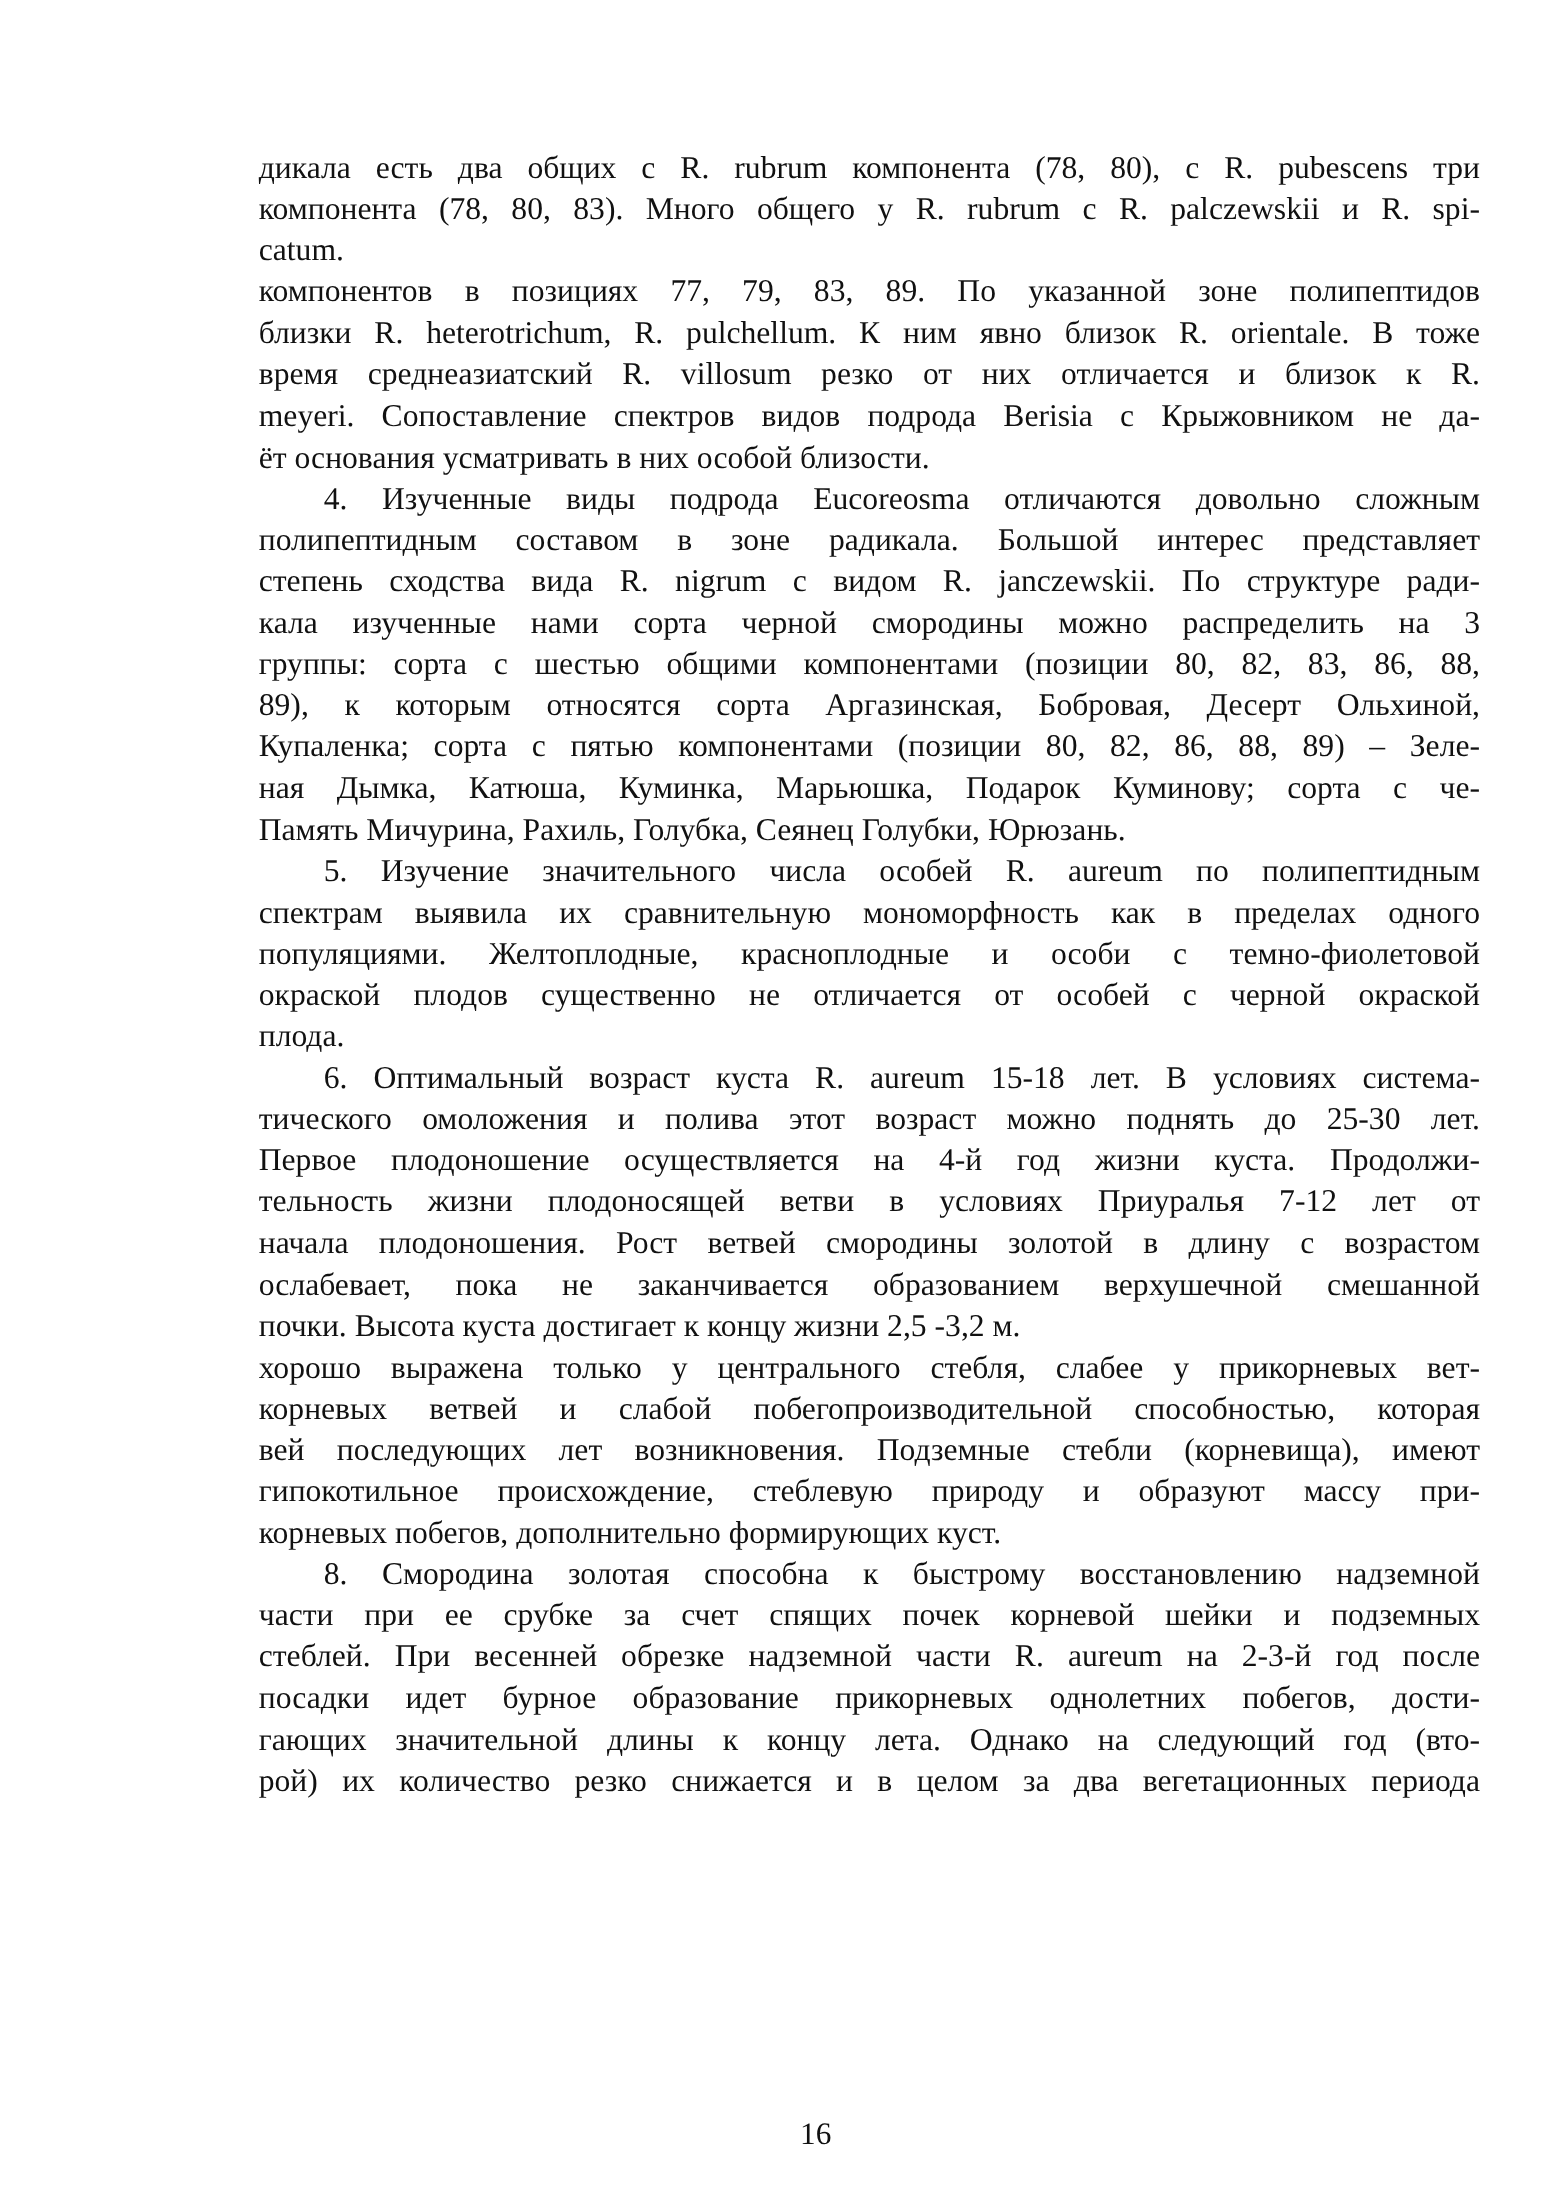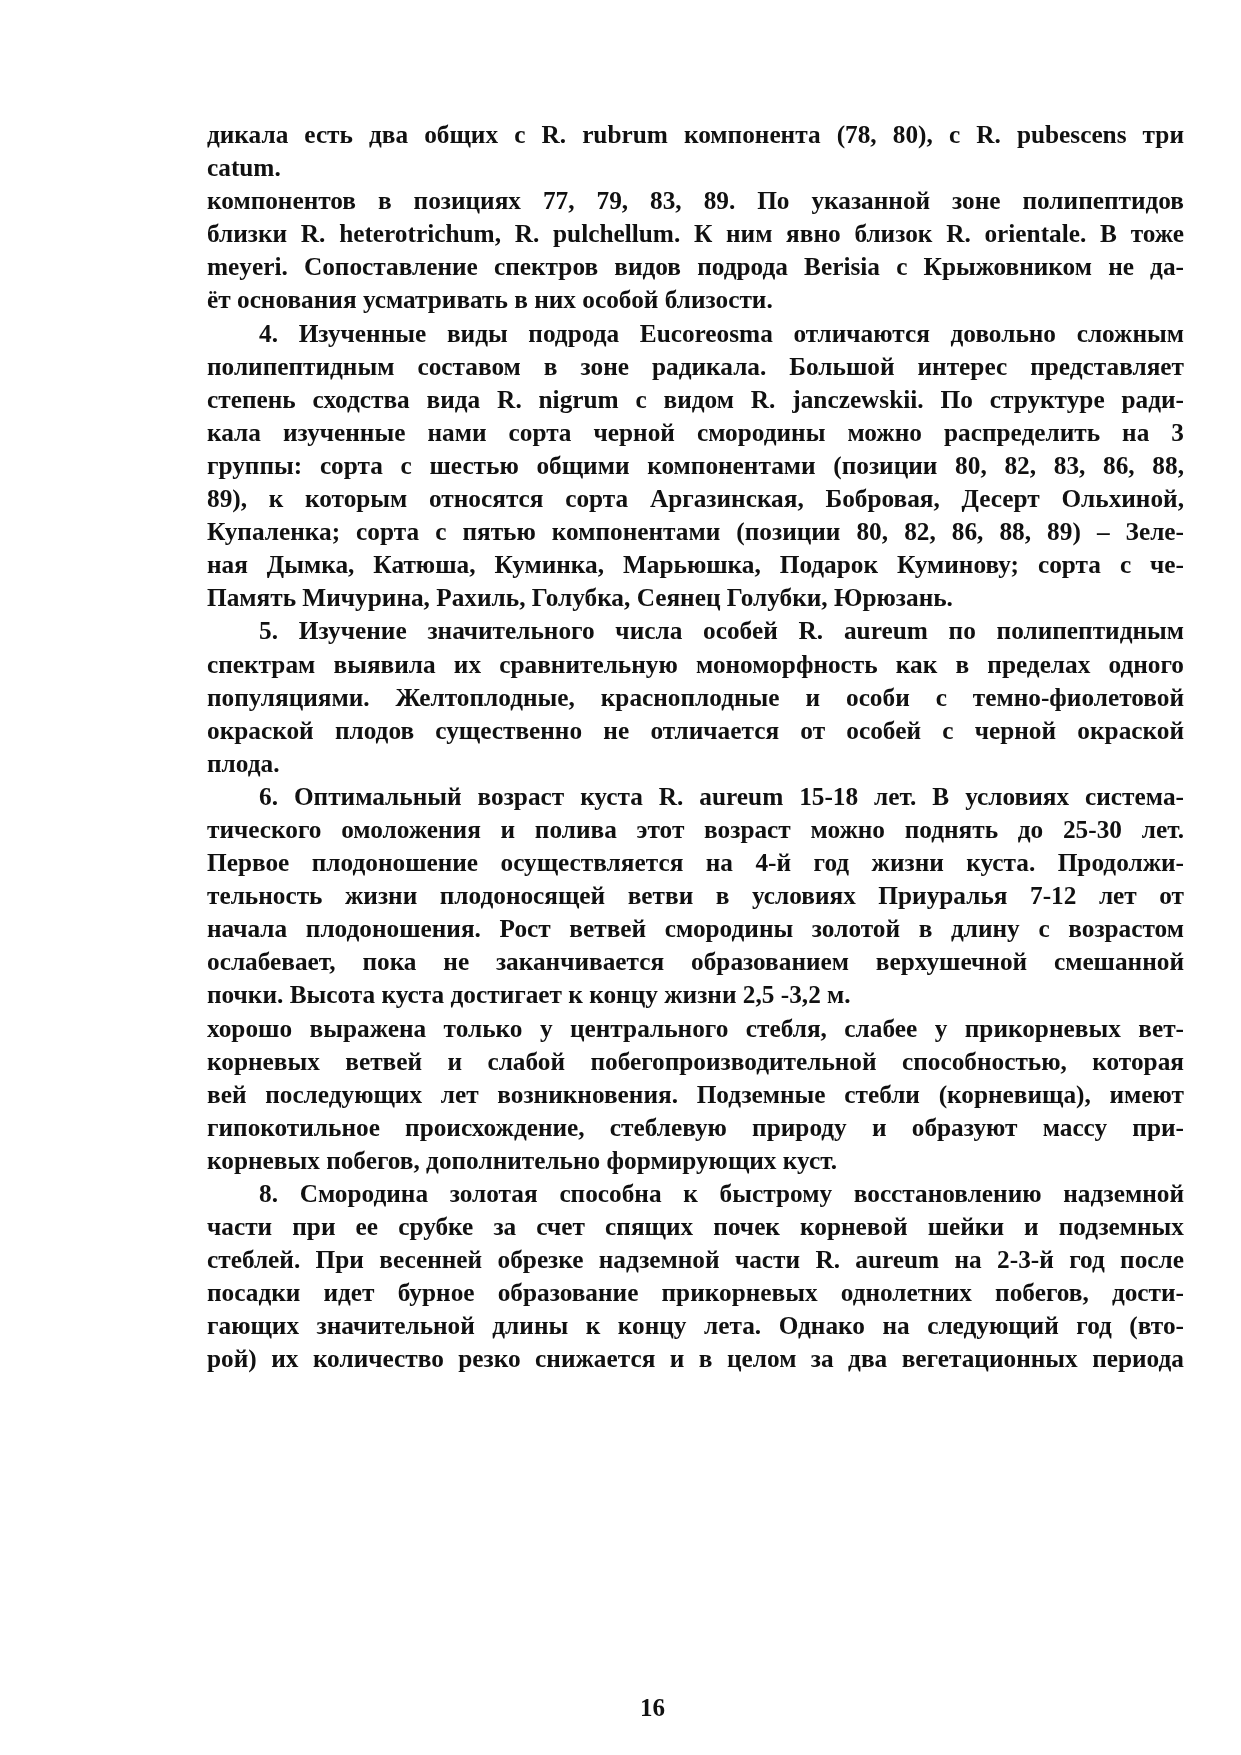--- a/index.html
+++ b/index.html
@@ -1,18 +1,18 @@
 <!DOCTYPE html>
 <html><head>
 <meta charset="utf-8">
 <style>
   html, body { margin: 0; padding: 0; background: #ffffff; }
   body { width: 1241px; height: 1755px; position: relative; overflow: hidden; }
   .page {
-    position: absolute; left: 0; top: 0; width: 1228px; height: 1755px; background: #ffffff; font-weight: bold;
+    position: absolute; left: 0; top: 0; width: 1228px; height: 1755px; background: #ffffff;
   }
   .text-block {
     position: absolute; left: 207px; top: 118px; width: 977px;
     font-family: "Liberation Serif", "DejaVu Serif", serif;
     font-size: 25.3px; color: #111111;
   }
   .line {
     display: block; height: 33.1px; line-height: 33.1px;
     white-space: nowrap; text-align: justify; text-align-last: justify;
   }
@@ -25,25 +25,27 @@
   }
 </style>
 </head>
 <body>
 
 <div class="page">
   <div class="text-block" id="text-block">
 
     <div>
         <span class="line">дикала есть два общих с R. rubrum компонента (78, 80), с R. pubescens три</span>
+        <span class="line">компонента (78, 80, 83). Много общего у R. rubrum с R. palczewskii и R. spi-</span>
         <span class="line last">catum.</span>
       </div>
     <div>
         <span class="line">компонентов в позициях 77, 79, 83, 89. По указанной зоне полипептидов</span>
         <span class="line">близки R. heterotrichum, R. pulchellum. К ним явно близок R. orientale. В тоже</span>
+        <span class="line">время среднеазиатский R. villosum резко от них отличается и близок к R.</span>
         <span class="line">meyeri. Сопоставление спектров видов подрода Berisia с Крыжовником не да-</span>
         <span class="line last">ёт основания усматривать в них особой близости.</span>
       </div>
     <div>
         <span class="line indent">4. Изученные виды подрода Eucoreosma отличаются довольно сложным</span>
         <span class="line">полипептидным составом в зоне радикала. Большой интерес представляет</span>
         <span class="line">степень сходства вида R. nigrum с видом R. janczewskii. По структуре ради-</span>
         <span class="line">кала изученные нами сорта черной смородины можно распределить на 3</span>
         <span class="line">группы: сорта с шестью общими компонентами (позиции 80, 82, 83, 86, 88,</span>
         <span class="line">89), к которым относятся сорта Аргазинская, Бобровая, Десерт Ольхиной,</span>

